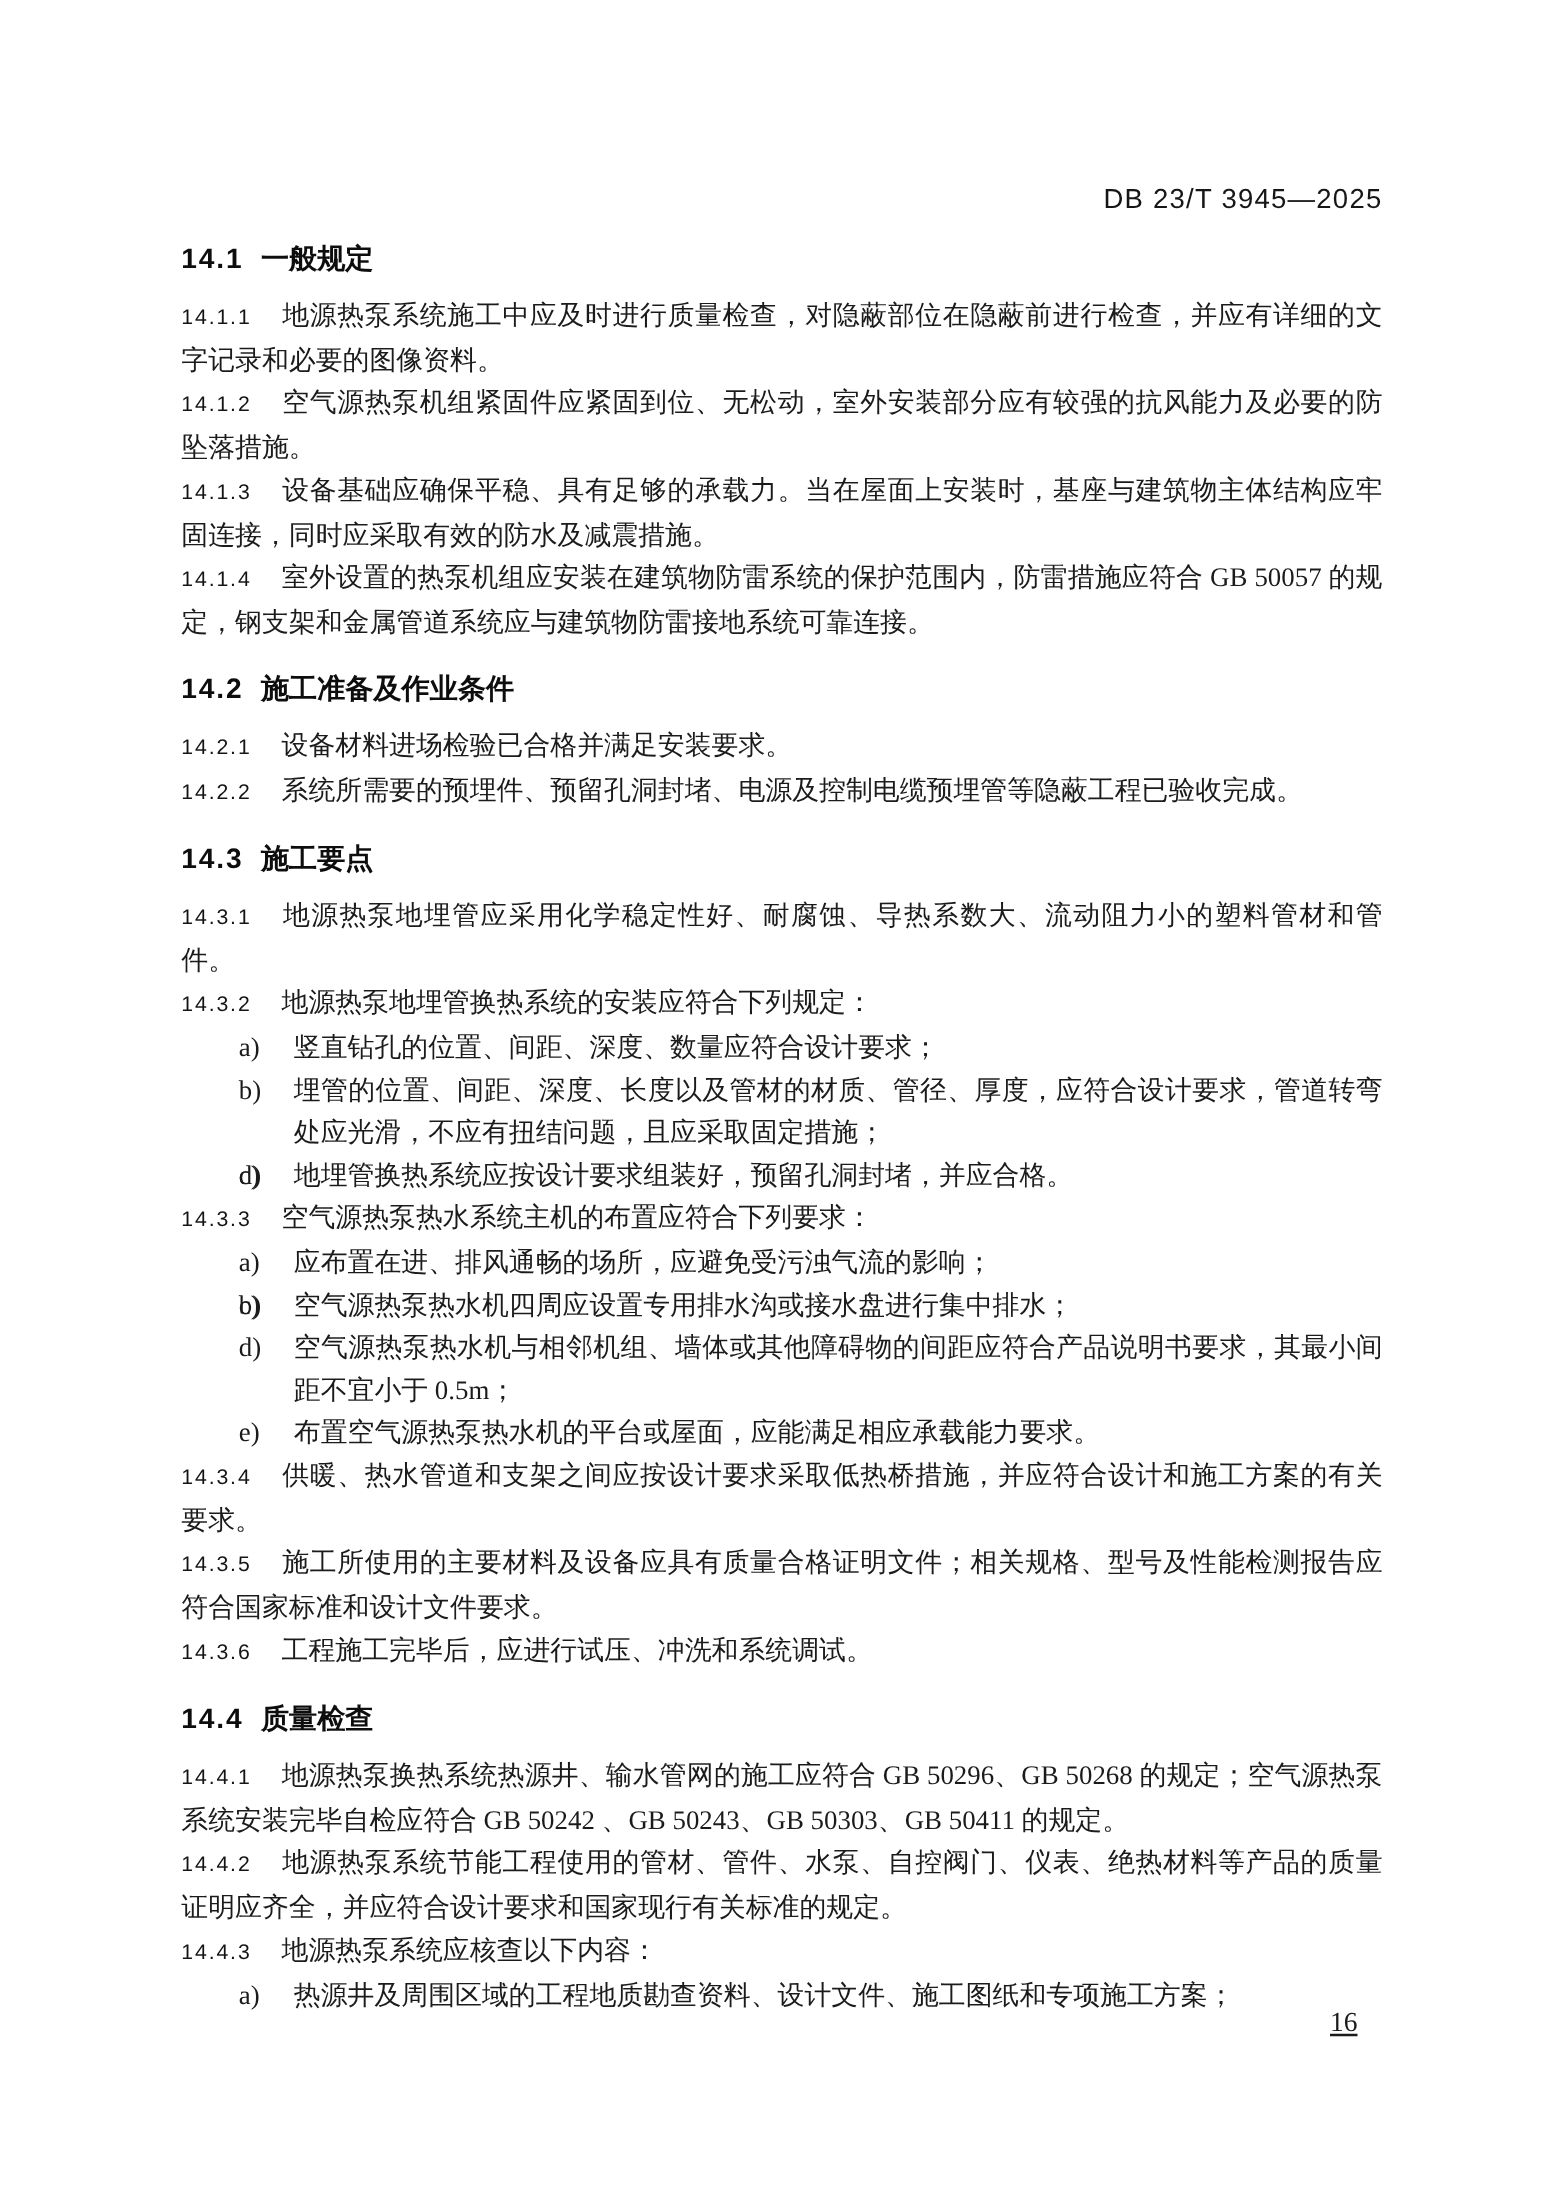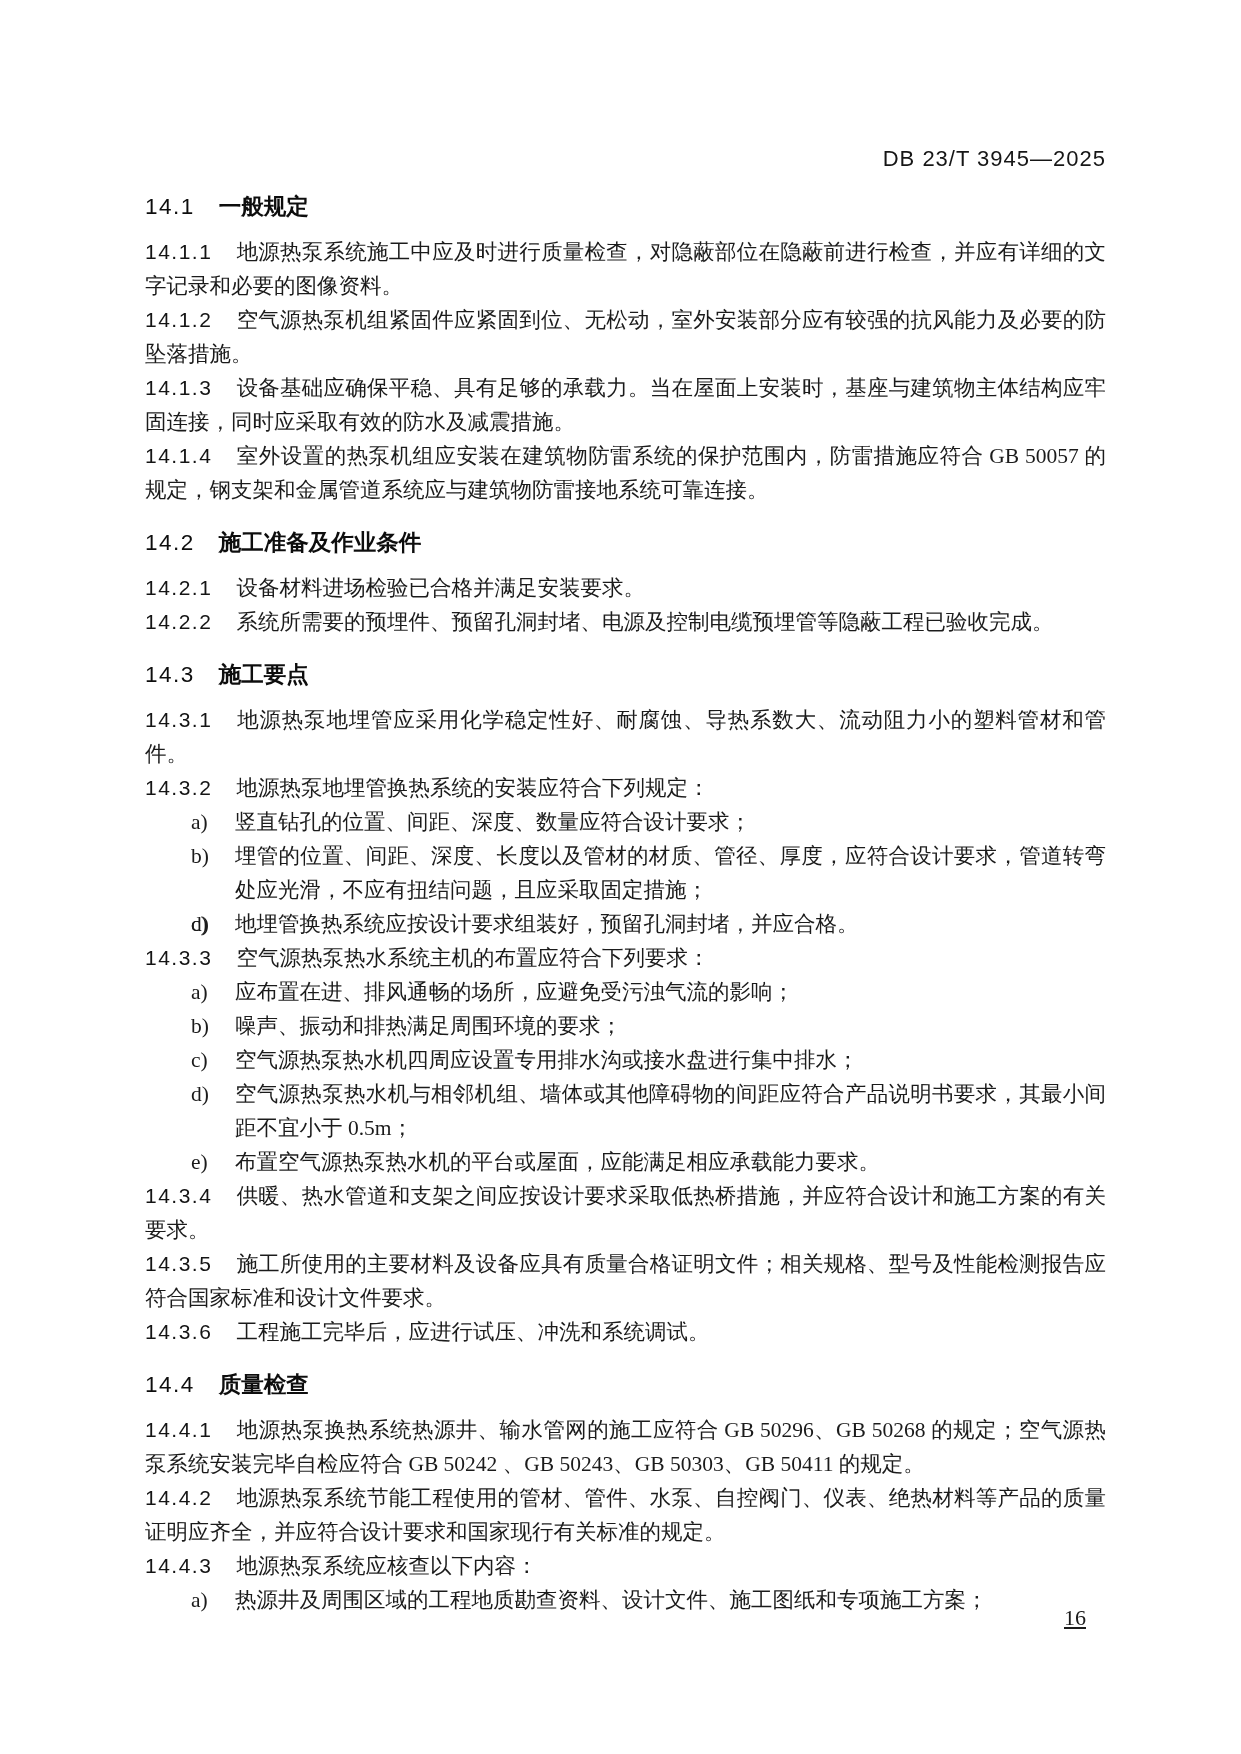--- a/index.html
+++ b/index.html
@@ -26,32 +26,32 @@
     margin: 21px 0 13px 0;
     font-size: 22.5px;
     line-height: 30px;
     font-weight: bold;
     color: #0d0d0d;
     font-family: "Liberation Sans", "DejaVu Sans", sans-serif;
   }
   h2.sec-heading .hnum {
     font-family: "Liberation Sans", "DejaVu Sans", sans-serif;
     letter-spacing: 1.5px;
-    margin-right: 24px;
-    font-weight: normal;
+    margin-right: 14px;
+    font-weight: bold;
   }
   p.clause {
     font-size: 21.5px;
     line-height: 34px;
     text-align: justify;
     color: #1b1b1b;
   }
   p.clause .cnum {
     font-family: "Liberation Sans", "DejaVu Sans", sans-serif;
-    font-size: 21px;
+    font-size: 17px;
     letter-spacing: 1.5px;
     margin-right: 24px;
     white-space: nowrap;
     color: #141414;
   }
   p.item {
     position: relative;
     font-size: 21.5px;
     line-height: 34px;
     text-align: justify;
@@ -130,21 +130,21 @@
   <p class="item">
     <span class="marker">d)</span><span>地埋管换热系统应按设计要求组装好，预留孔洞封堵，并应合格。</span>
   </p>
   <p class="clause">
     <span class="cnum">14.3.3</span><span class="ctext">空气源热泵热水系统主机的布置应符合下列要求：</span>
   </p>
   <p class="item">
     <span class="marker">a)</span><span>应布置在进、排风通畅的场所，应避免受污浊气流的影响；</span>
   </p>
   <p class="item">
-    <span class="marker">b)</span><span>噪声、振动和排热满足周围环境的要求；</span>
+    <span class="marker">b)</span>
   </p>
   <p class="item">
     <span class="marker">c)</span><span>空气源热泵热水机四周应设置专用排水沟或接水盘进行集中排水；</span>
   </p>
   <p class="item">
     <span class="marker">d)</span><span>空气源热泵热水机与相邻机组、墙体或其他障碍物的间距应符合产品说明书要求，其最小间距不宜小于 0.5m；</span>
   </p>
   <p class="item">
     <span class="marker">e)</span><span>布置空气源热泵热水机的平台或屋面，应能满足相应承载能力要求。</span>
   </p>

